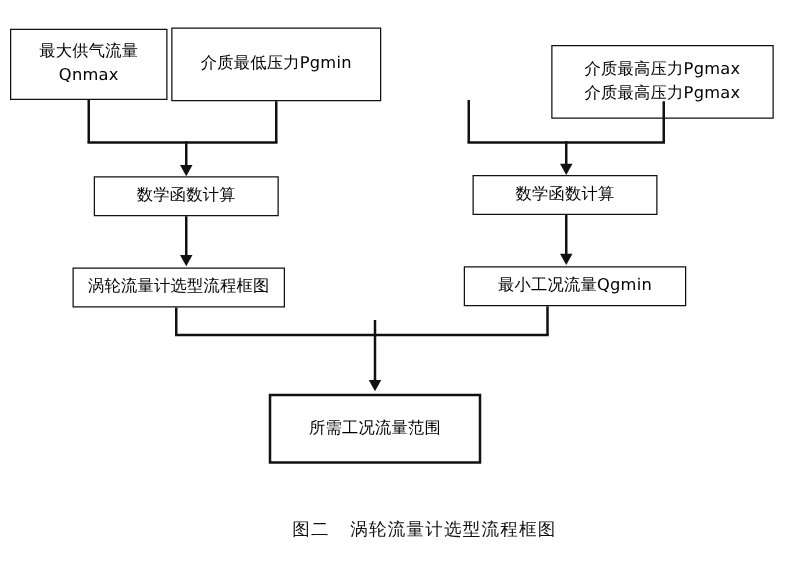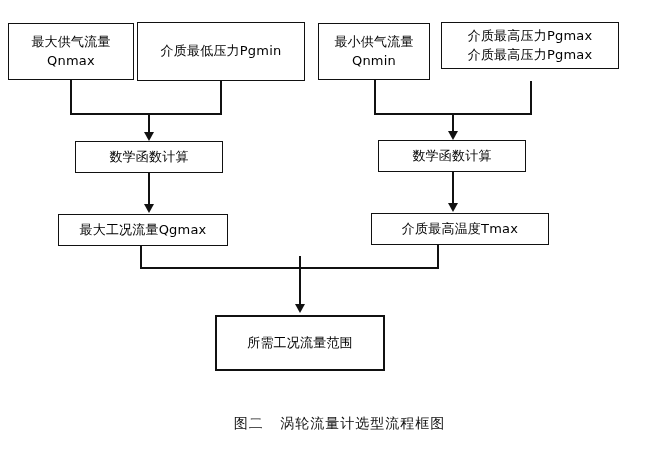--- a/index.html
+++ b/index.html
@@ -35,21 +35,21 @@
   .node .line1,
   .node .line2 {
     display: block;
     white-space: nowrap;
     text-align: right;
   }
   
   #node-qnmax      { left: 8px;   top: 23px;  width: 126px; height: 57px; }
   #node-pgmin-tmax { left: 137px; top: 22px;  width: 168px; height: 59px; }
   #node-qnmin      { left: 318px; top: 23px;  width: 112px; height: 57px; }
-  #node-pgmax-tmin { left: 441px; top: 22px;  width: 178px; height: 47px; }
+  #node-pgmax-tmin { left: 441px; top: 36px;  width: 178px; height: 59px; }
 
   #node-calc-left  { left: 75px;  top: 141px; width: 148px; height: 32px; }
   #node-calc-right { left: 378px; top: 140px; width: 148px; height: 32px; }
 
   #node-qgmax      { left: 58px;  top: 214px; width: 170px; height: 32px; }
   #node-qgmin      { left: 371px; top: 213px; width: 178px; height: 32px; }
 
   #node-result     { left: 215px; top: 315px; width: 170px; height: 56px;
                      border-width: 2px; }
 
@@ -91,44 +91,40 @@
 
   <div class="node" id="node-qnmax">
     <span class="line1">最大供气流量</span>
     <span class="line2">Qnmax</span>
   </div>
 
   <div class="node" id="node-pgmin-tmax">
     <span class="line1">介质最低压力Pgmin</span>
   </div>
 
-  <div class="node" id="node-qnmin">
-    <span class="line1">最小供气流量</span>
-    <span class="line2">Qnmin</span>
-  </div>
 
   <div class="node" id="node-pgmax-tmin">
     <span class="line1">介质最高压力Pgmax</span>
     <span class="line2">介质最高压力Pgmax</span>
   </div>
 
   <div class="node" id="node-calc-left">
     <span class="line1">数学函数计算</span>
   </div>
 
   <div class="node" id="node-calc-right">
     <span class="line1">数学函数计算</span>
   </div>
 
   <div class="node" id="node-qgmax">
-    <span class="line1">最大工况流量Qgmax</span>
+    <span class="line1">涡轮流量计选型流程框图</span>
   </div>
 
   <div class="node" id="node-qgmin">
-    <span class="line1">介质最高温度Tmax</span>
+    <span class="line1">最小工况流量Qgmin</span>
   </div>
 
   <div class="node" id="node-result">
     <span class="line1">所需工况流量范围</span>
   </div>
 
   <div class="seg v" style="left:70px;  top:80px;  height:34px;"></div>
   <div class="seg v" style="left:220px; top:81px;  height:33px;"></div>
   <div class="seg h" style="left:70px;  top:113px; width:152px;"></div>
   <div class="seg v" style="left:148px; top:113px; height:22px;"></div>

